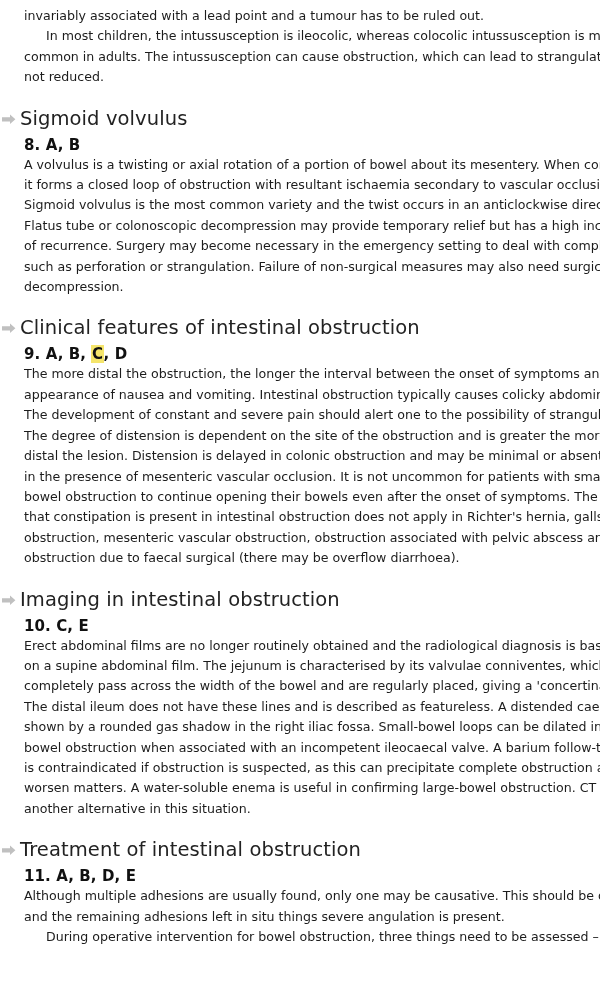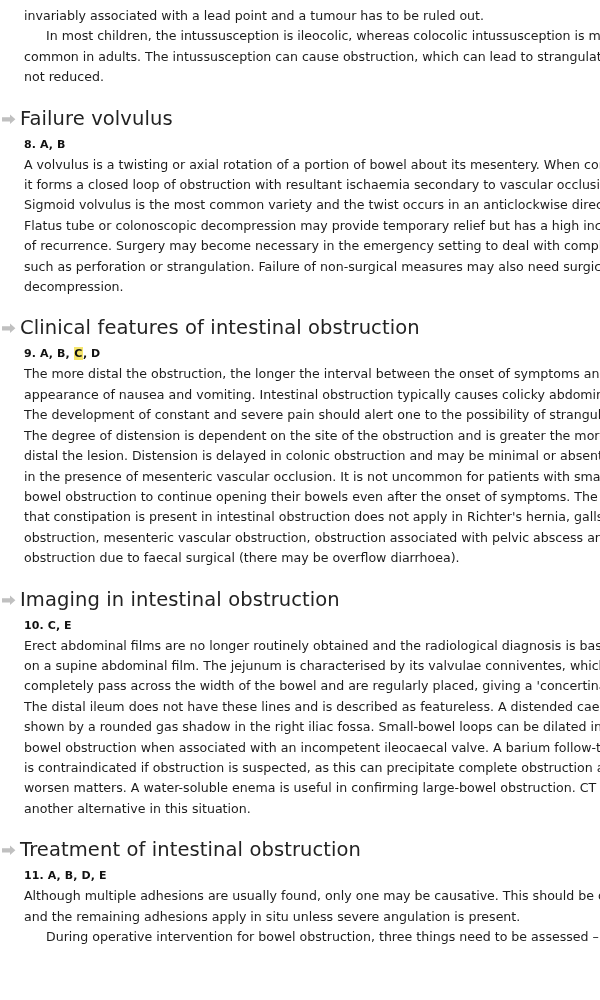--- a/index.html
+++ b/index.html
@@ -60,21 +60,21 @@
     font-size: 19.5px;
     font-weight: 400;
     line-height: 26px;
     margin: 0;
     color: #222222;
     letter-spacing: 0.1px;
     font-family: "DejaVu Sans", "Liberation Sans", sans-serif;
     white-space: nowrap;
   }
   .answer-line {
-    font-size: 11px;
+    font-size: 15px;
     font-weight: bold;
     line-height: 18px;
     margin: 4px 0 1px 0;
     color: #111111;
     letter-spacing: 0.1px;
   }
   .hl {
     background: #f5e56b;
     padding: 0 0.5px;
   }
@@ -92,21 +92,21 @@
     <p class="body">not reduced.</p>
   </div>
 
   <div class="section">
     <div class="section-head">
       <span class="arrow-icon">
         <svg width="14" height="11" viewBox="0 0 14 11" aria-hidden="true">
           <path d="M0 3.2 H8 V0.6 L13.4 5.3 L8 10 V7.4 H0 Z" fill="#c0c0c0"></path>
         </svg>
       </span>
-      <h2 class="section-title">Failure volvulus</h2>
+      <h2 class="section-title">Sigmoid volvulus</h2>
     </div>
     <div class="answer-line">
       <span>8.</span>
       <span>A, B</span>
     </div>
     <div class="para-block">
       <p class="body">A volvulus is a twisting or axial rotation of a portion of bowel about its mesentery. When complet</p>
       <p class="body">it forms a closed loop of obstruction with resultant ischaemia secondary to vascular occlusion.</p>
       <p class="body">Sigmoid volvulus is the most common variety and the twist occurs in an anticlockwise direction.</p>
       <p class="body">Flatus tube or colonoscopic decompression may provide temporary relief but has a high incidenc</p>
@@ -177,20 +177,20 @@
         </svg>
       </span>
       <h2 class="section-title">Treatment of intestinal obstruction</h2>
     </div>
     <div class="answer-line">
       <span>11.</span>
       <span>A, B, D, E</span>
     </div>
     <div class="para-block">
       <p class="body">Although multiple adhesions are usually found, only one may be causative. This should be divide</p>
-      <p class="body">and the remaining adhesions apply in situ unless severe angulation is present.</p>
+      <p class="body">and the remaining adhesions left in situ things severe angulation is present.</p>
     </div>
     <div class="para-block">
       <p class="body indent">During operative intervention for bowel obstruction, three things need to be assessed – the sit</p>
     </div>
   </div>
 
 </div>
 
 </body></html>

